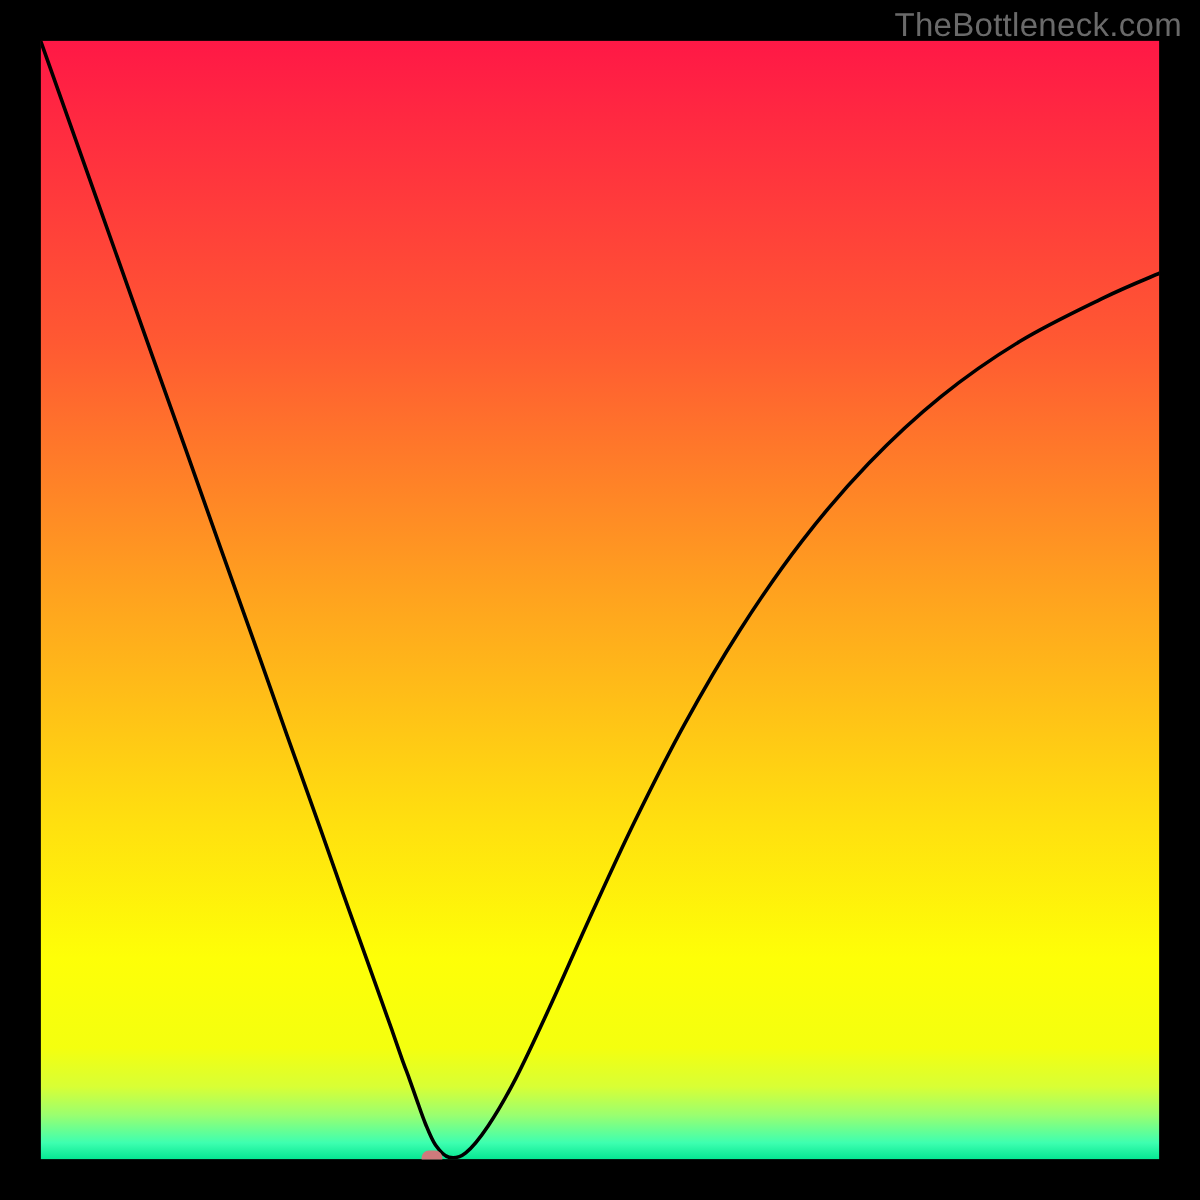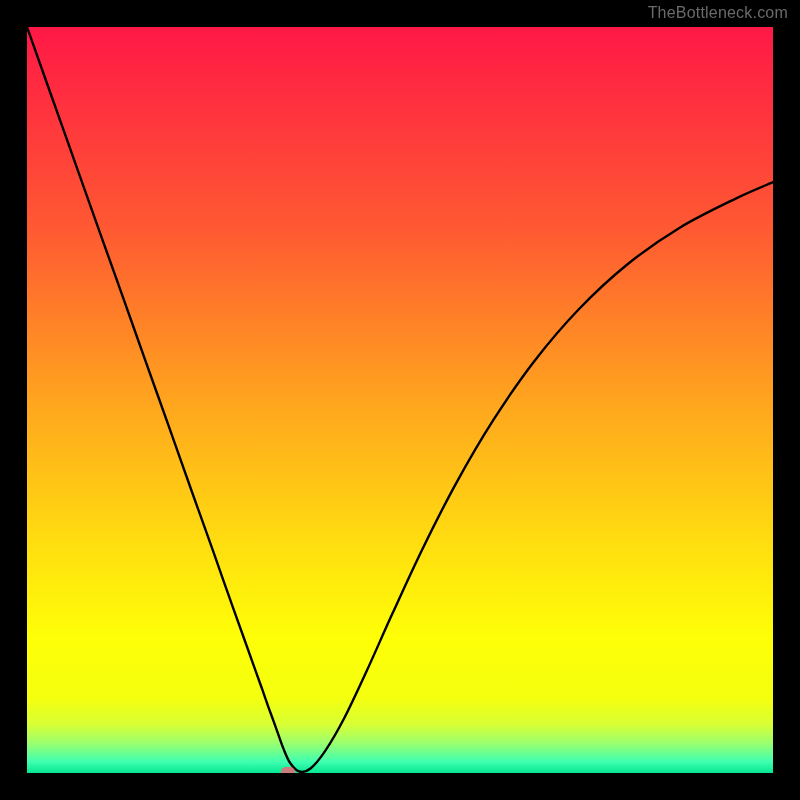--- a/index.html
+++ b/index.html
@@ -17,21 +17,21 @@
     top: 27px;
     width: 746px;
     height: 746px;
     overflow: hidden;
   }
   .watermark {
     position: absolute;
     top: 4px;
     right: 12px;
     color: #6a6a6a;
-    font-size: 16px;
+    font-size: 22px;
     font-weight: 500;
     z-index: 10;
     letter-spacing: 0.2px;
   }
   svg {
     display: block;
   }
   .marker {
     position: absolute;
     width: 14px;

